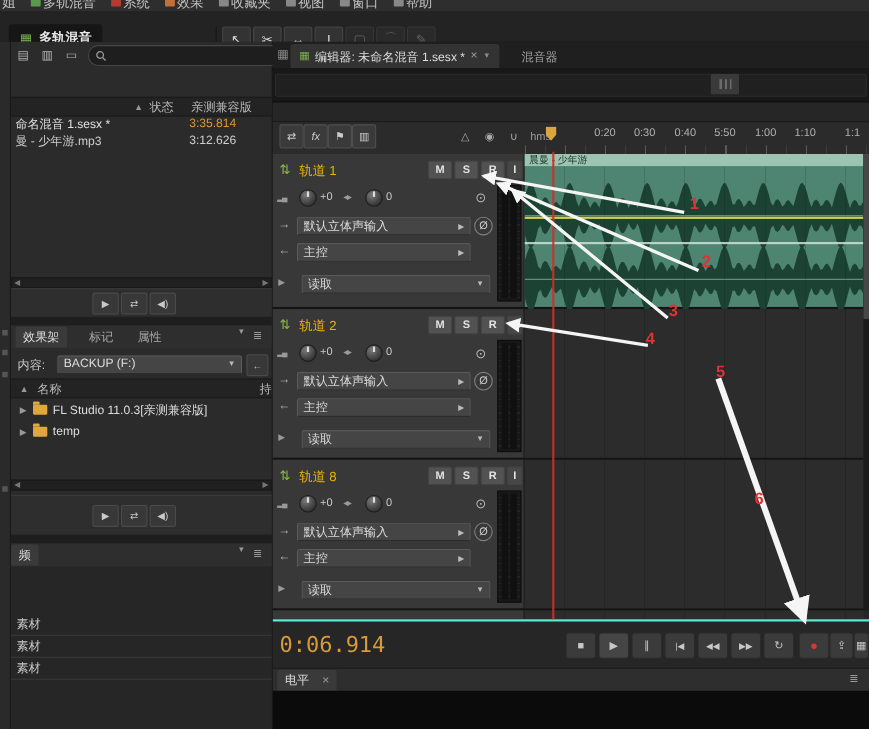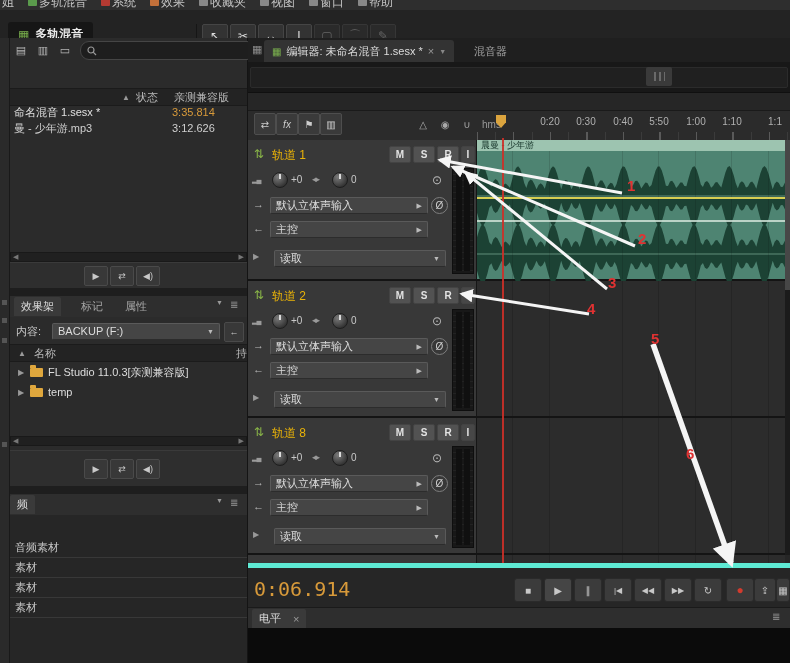--- a/index.html
+++ b/index.html
@@ -84,21 +84,21 @@
   .meter .bar{position:absolute;top:2px;bottom:2px;width:6px;background:#101010;}
   
   #clip{position:absolute;inset:0;background:#4e8472;}
   #cliphdr{position:absolute;left:0;top:0;width:100%;height:11px;background:#9dc4b0;color:#17352a;font-size:9px;line-height:11px;padding-left:4px;box-sizing:border-box;}
   #clipgrid{position:absolute;inset:0;background-image:repeating-linear-gradient(to right,transparent 0 35.5px,rgba(0,0,0,.12) 35.5px 36.5px);}
   .env{position:absolute;left:0;width:100%;height:2px;}
   #playhead{position:absolute;left:254px;top:100px;width:2px;height:425px;background:rgba(205,48,40,.9);z-index:5;}
   #vscroll{position:absolute;left:537px;top:102px;width:5px;height:415px;background:#1b1b1b;}
   #vthumb{position:absolute;left:537px;top:102px;width:5px;height:150px;background:#474747;}
   
-  #transport{left:0;top:525px;width:542px;height:44px;background:#262626;border-top:5px solid #5eead4;}
+  #transport{left:0;top:525px;width:542px;height:44px;background:#262626;border-top:2px solid #5eead4;}
   #timedisp{position:absolute;left:6px;top:9px;font-family:"DejaVu Sans Mono",monospace;font-size:20px;color:#d89a3a;}
   .tpb{position:absolute;top:10px;width:26px;height:22px;display:flex;align-items:center;justify-content:center;
        background:#3b3b3b;border:1px solid #2a2a2a;border-radius:3px;color:#c8c8c8;font-size:10px;}
   .tpb .rec{color:#d23b2e;font-size:12px;}
   
   #lvltabs{left:0;top:569px;width:542px;height:21px;background:#2e2e2e;border-top:1px solid #1a1a1a;}
   #lvlcontent{left:0;top:590px;width:542px;height:35px;background:#0b0b0b;}
   
   #overlay{position:absolute;left:0;top:0;width:790px;height:663px;pointer-events:none;z-index:60;}
   .annum{position:absolute;color:#e03232;font-weight:bold;font-size:15px;z-index:61;pointer-events:none;}
@@ -264,23 +264,20 @@
     <div class="abs divider" style="left:0;top:448px;width:237px;height:8px"></div>
 
     <div class="abs" style="left:0;top:456px;width:237px;height:21px;background:#2e2e2e">
       <div class="ptab active" style="left:0">
           <span>频</span>
         </div>
       <span class="pmenu" style="left:206px;font-size:7px">▼</span>
       <span class="pmenu" style="left:220px">≣</span>
     </div>
     <div class="abs" style="left:0;top:477px;width:237px;height:148px;background:#262626">
-      <div class="mlist-row" style="top:23px">
-          <span>音频素材</span>
-        </div>
       <div class="mlist-row" style="top:43px">
           <span>素材</span>
         </div>
       <div class="mlist-row" style="top:63px">
           <span>素材</span>
         </div>
       <div class="mlist-row" style="top:83px">
           <span>素材</span>
         </div>
     </div>

